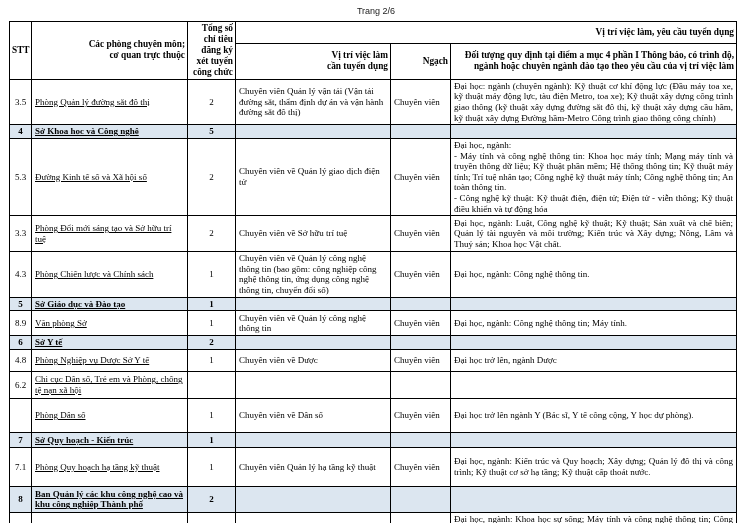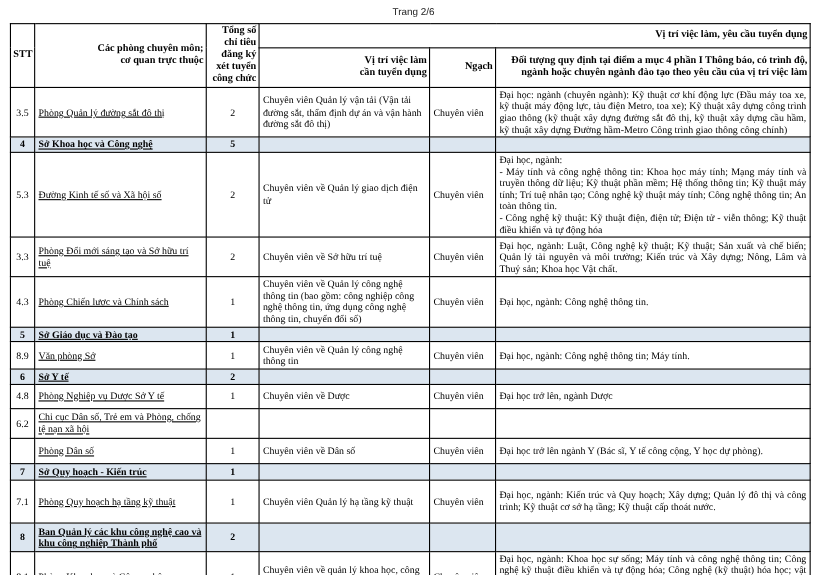--- a/index.html
+++ b/index.html
@@ -14,21 +14,21 @@
   th,td{border:1px solid #000;padding:1px 3px;vertical-align:middle;font-size:9px;line-height:1.18;overflow:hidden;}
   th{font-weight:bold;text-align:right;font-size:9.3px;white-space:pre-line;padding:1px 2px;}
   td.stt{text-align:center;}
   td.dept{text-align:left;text-decoration:underline;}
   td.quota{text-align:center;}
   td.pos{white-space:pre-line;}
   td.rank{}
   td.req{text-align:justify;white-space:pre-line;}
   tr.section{background:#dce6f0;}
   tr.section td{font-weight:bold;}
-  tr.rh12{height:12px} tr.rh15{height:15px} tr.rh22{height:22px} tr.rh23{height:23px} tr.rh25{height:25px} tr.rh26{height:26px} tr.rh27{height:27px}
+  tr.rh12{height:12px} tr.rh15{height:15px} tr.rh22{height:22px} tr.rh23{height:34px} tr.rh25{height:25px} tr.rh26{height:26px} tr.rh27{height:27px}
   tr.rh29{height:39px} tr.rh34{height:34px} tr.rh36{height:36px} tr.rh42{height:42px}
   tr.rh45{height:45px} tr.rh62{height:62px}
   thead tr.group-row{height:19px;}
   thead tr.sub-row{height:31px;}
 </style>
 </head>
 <body>
 
 <div class="page-label">Trang 2/6</div>
 

